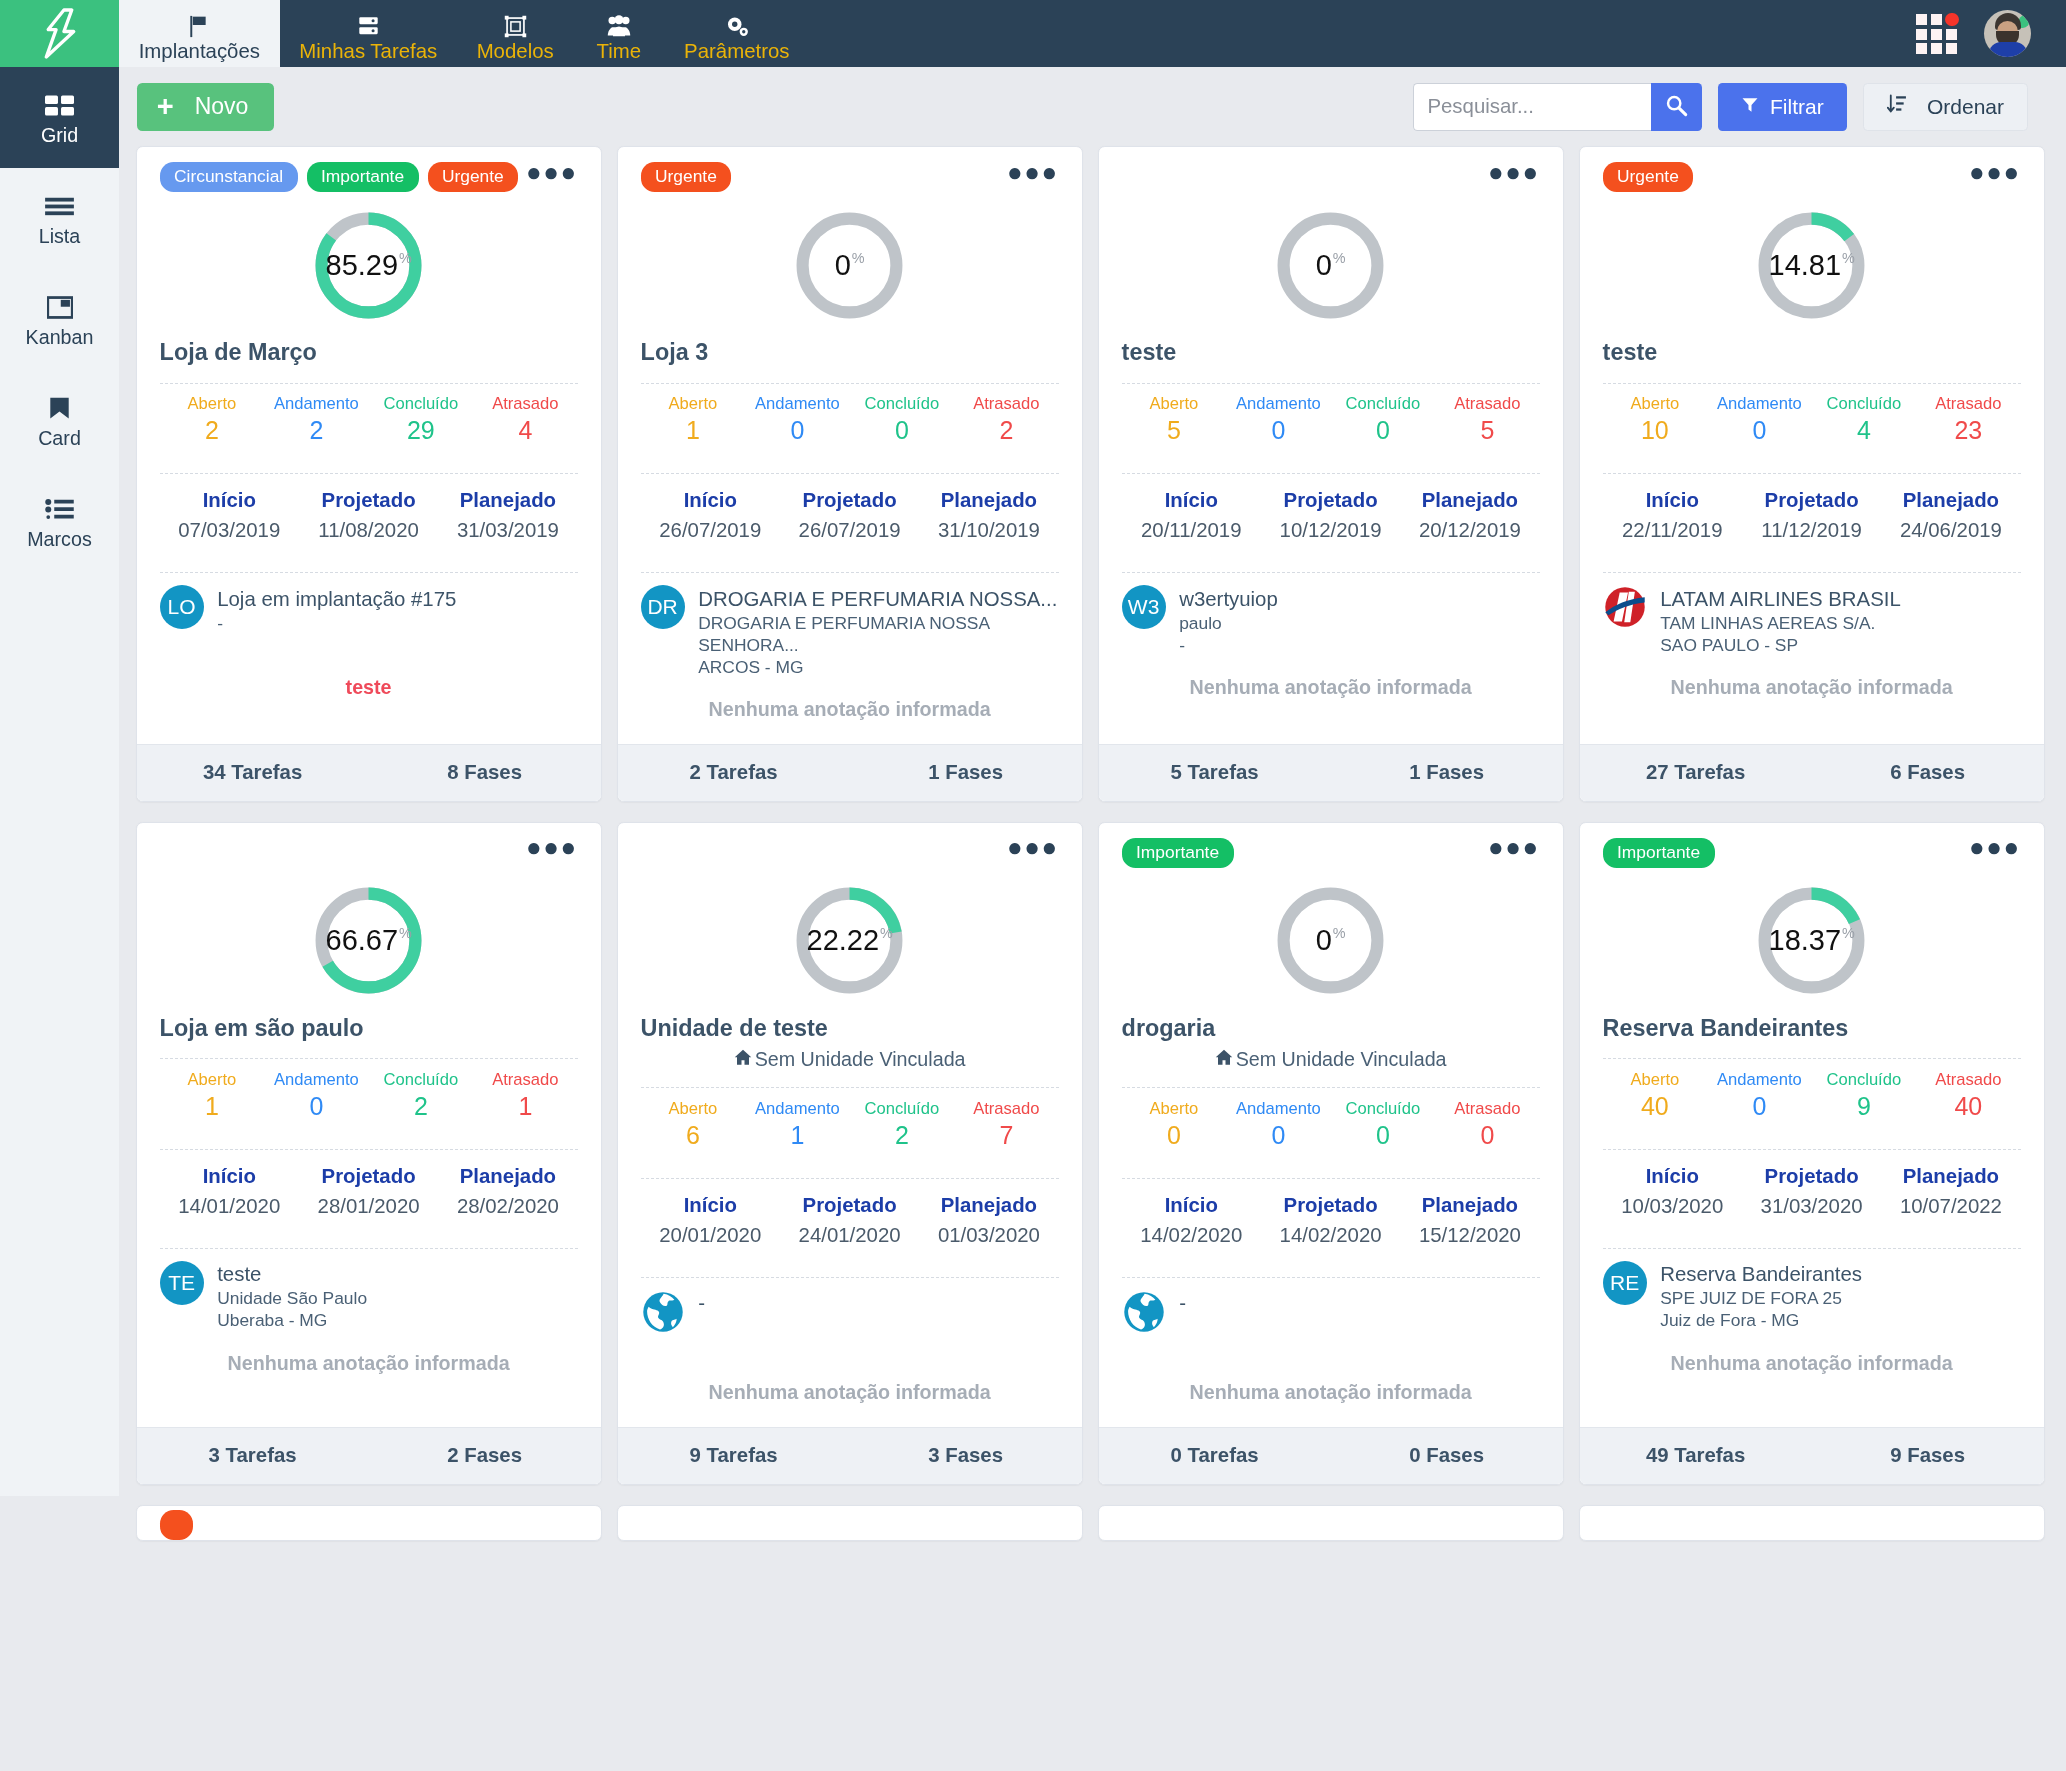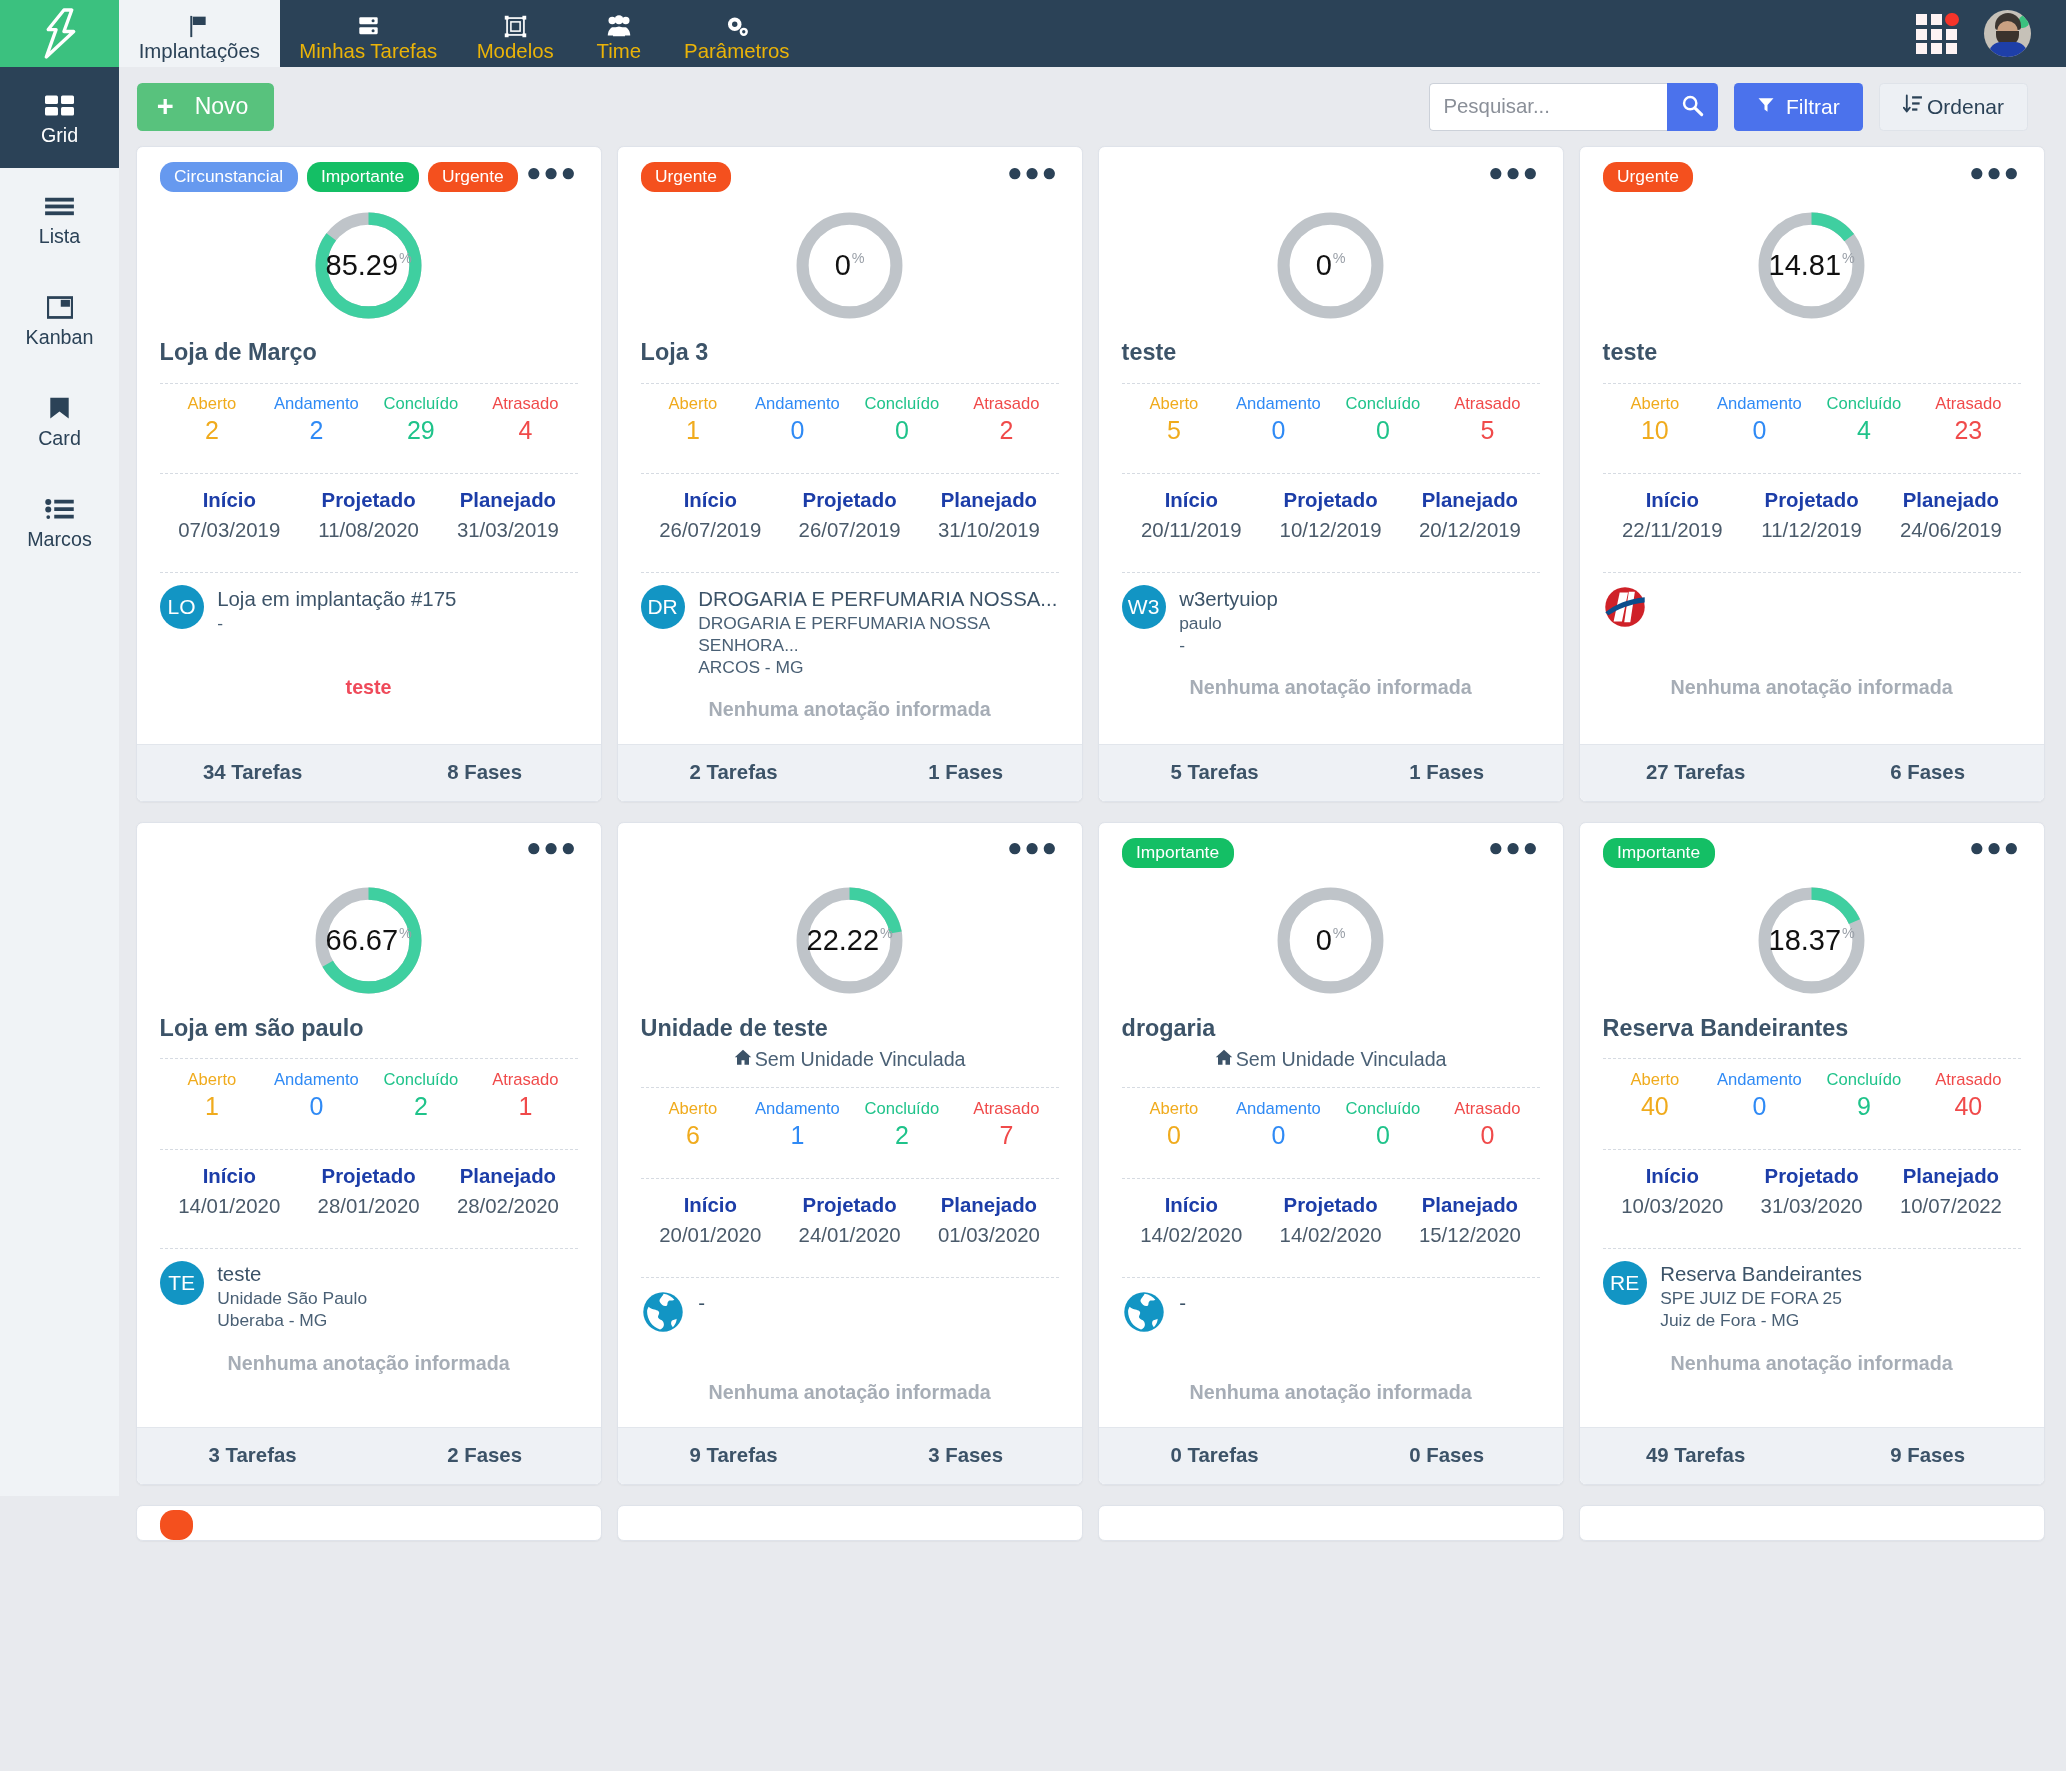--- a/index.html
+++ b/index.html
@@ -105,21 +105,21 @@
   }
   .btn-filtrar {
     background: #4b72ec; color: #fff; border: none; height: 48px;
     padding: 0 23px; border-radius: 4.5px; font-size: 21px;
     display: flex; align-items: center; gap: 10.6px; cursor: pointer;
     font-family: "Liberation Sans", sans-serif;
   }
   .btn-ordenar {
     background: #edf0f4; color: #2b4257; border: 0.8px solid #dfe3e9; height: 48px;
     padding: 0 23px; border-radius: 4.5px; font-size: 21px;
-    display: flex; align-items: center; gap: 4px; cursor: pointer;
+    display: flex; align-items: center; gap: 20px; cursor: pointer;
     font-family: "Liberation Sans", sans-serif;
   }
 
   
   .cards {
     display: flex; flex-wrap: wrap;
     padding: 0 19.7px 0 16.6px; gap: 19.7px 15px;
   }
   .card {
     width: 466px; background: #ffffff;
@@ -658,20 +658,25 @@
       <div class="dashed"></div>
       <div class="owner">
         <div class="ava logo-latam">
       <svg width="44" height="44" viewBox="0 0 58 58">
                 <circle cx="29" cy="29" r="26" fill="#cf2128"></circle>
       <path d="M22 10 l11 0 l-8 38 l-11 0z" fill="#fff"></path>
       <path d="M34 9 l8 0 l-6 40 l-8 0z" fill="#fff"></path>
       <path d="M3 36 c12 -10 30 -18 52 -20 l0 7 c-20 2 -36 9 -48 17z" fill="#0b4d8c"></path>
               </svg>
             </div>
+        <div class="owner-txt">
+      <div class="l1">LATAM AIRLINES BRASIL</div>
+      <div class="l2">TAM LINHAS AEREAS S/A.</div>
+      <div class="l3">SAO PAULO - SP</div>
+    </div>
       </div>
       <div class="note ">Nenhuma anotação informada</div>
     </div>
     <div class="card-foot">
       <div>27 Tarefas</div>
       <div>6 Fases</div>
     </div>
   </div>
       <div class="card">
     <div class="card-body">

